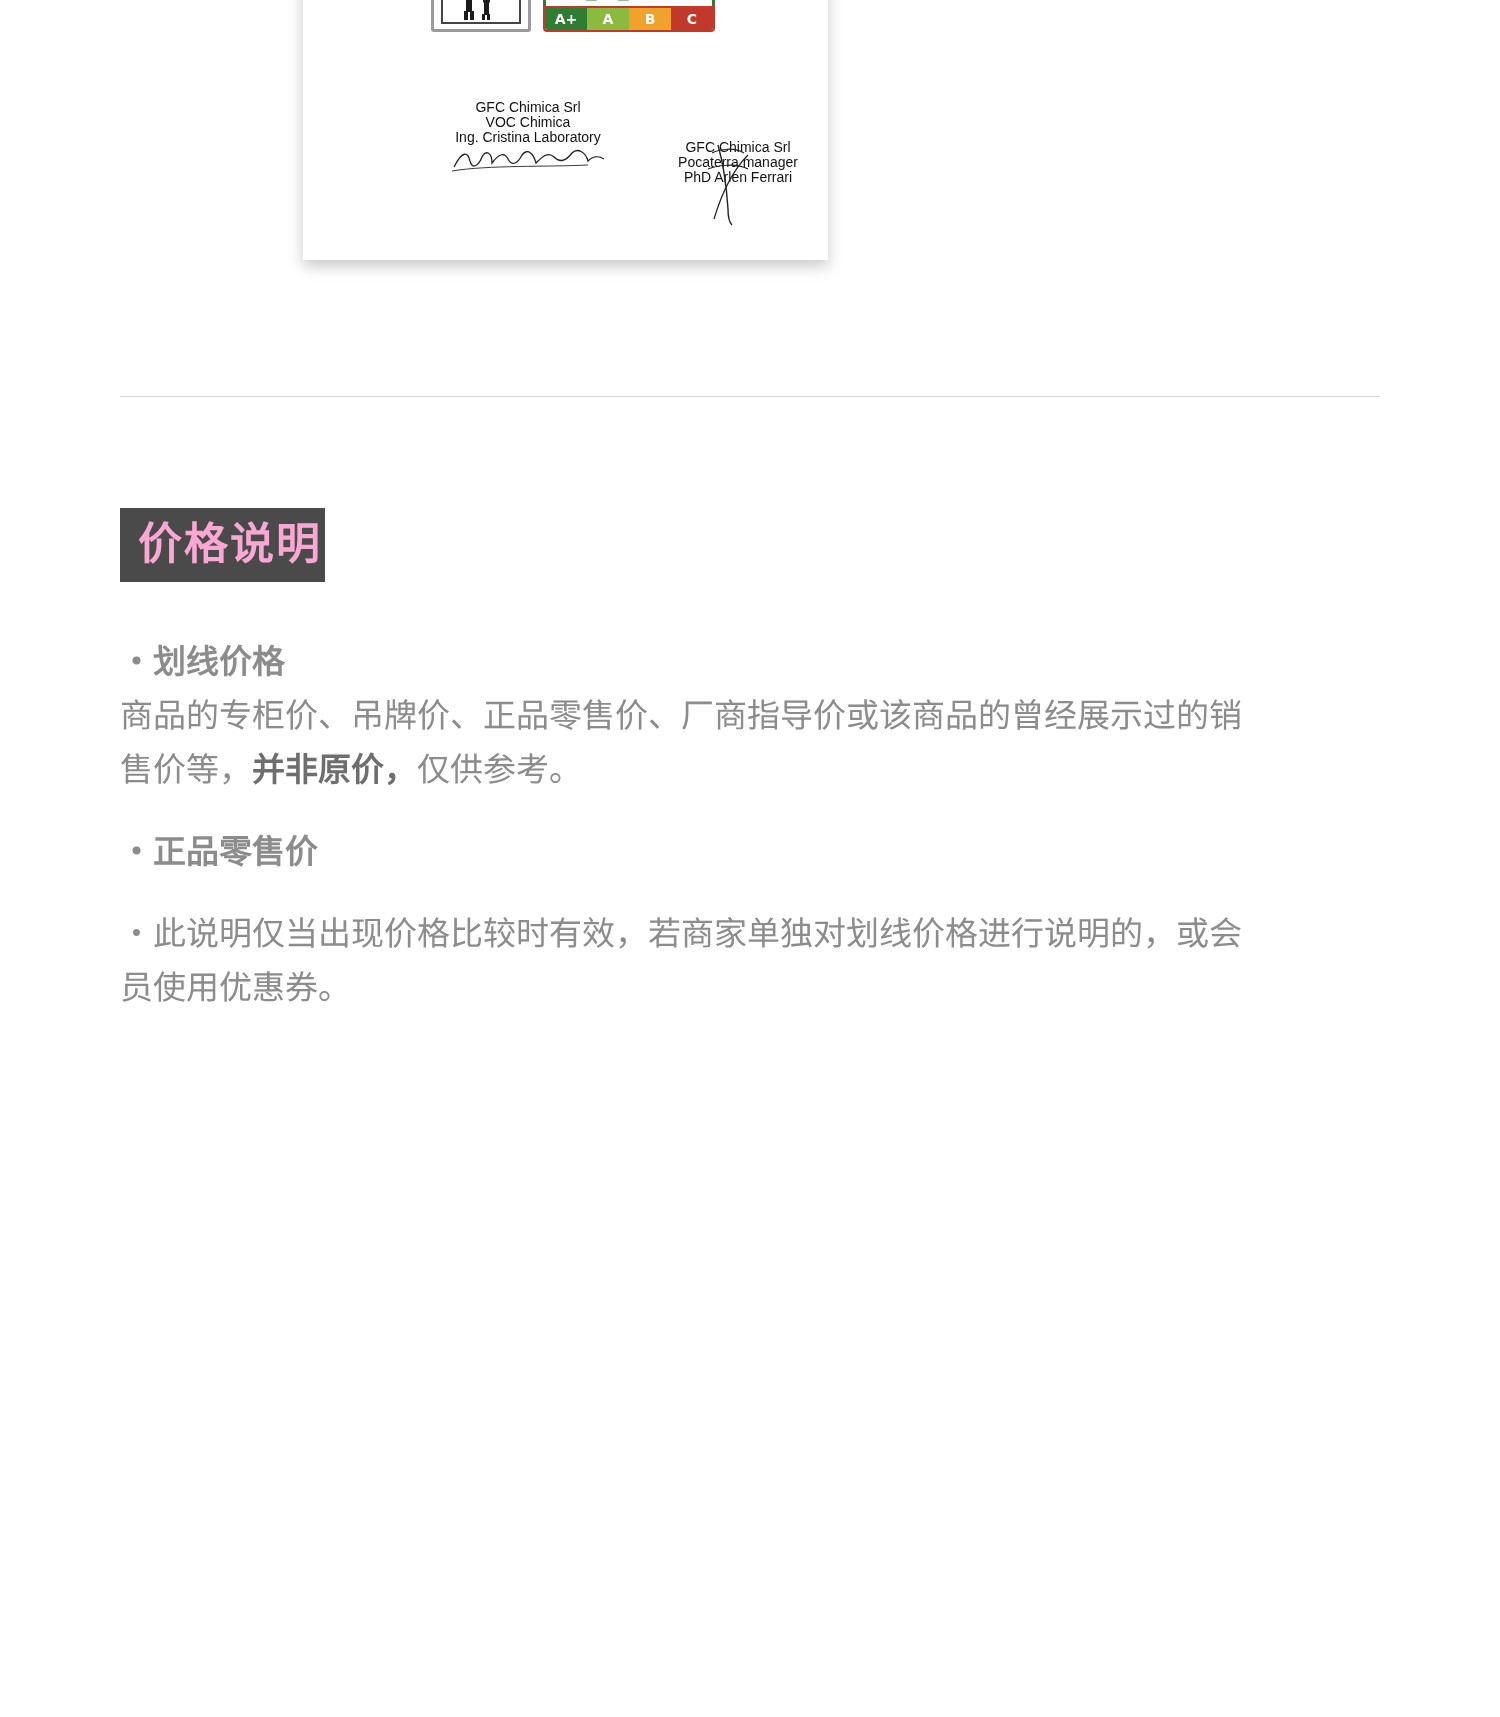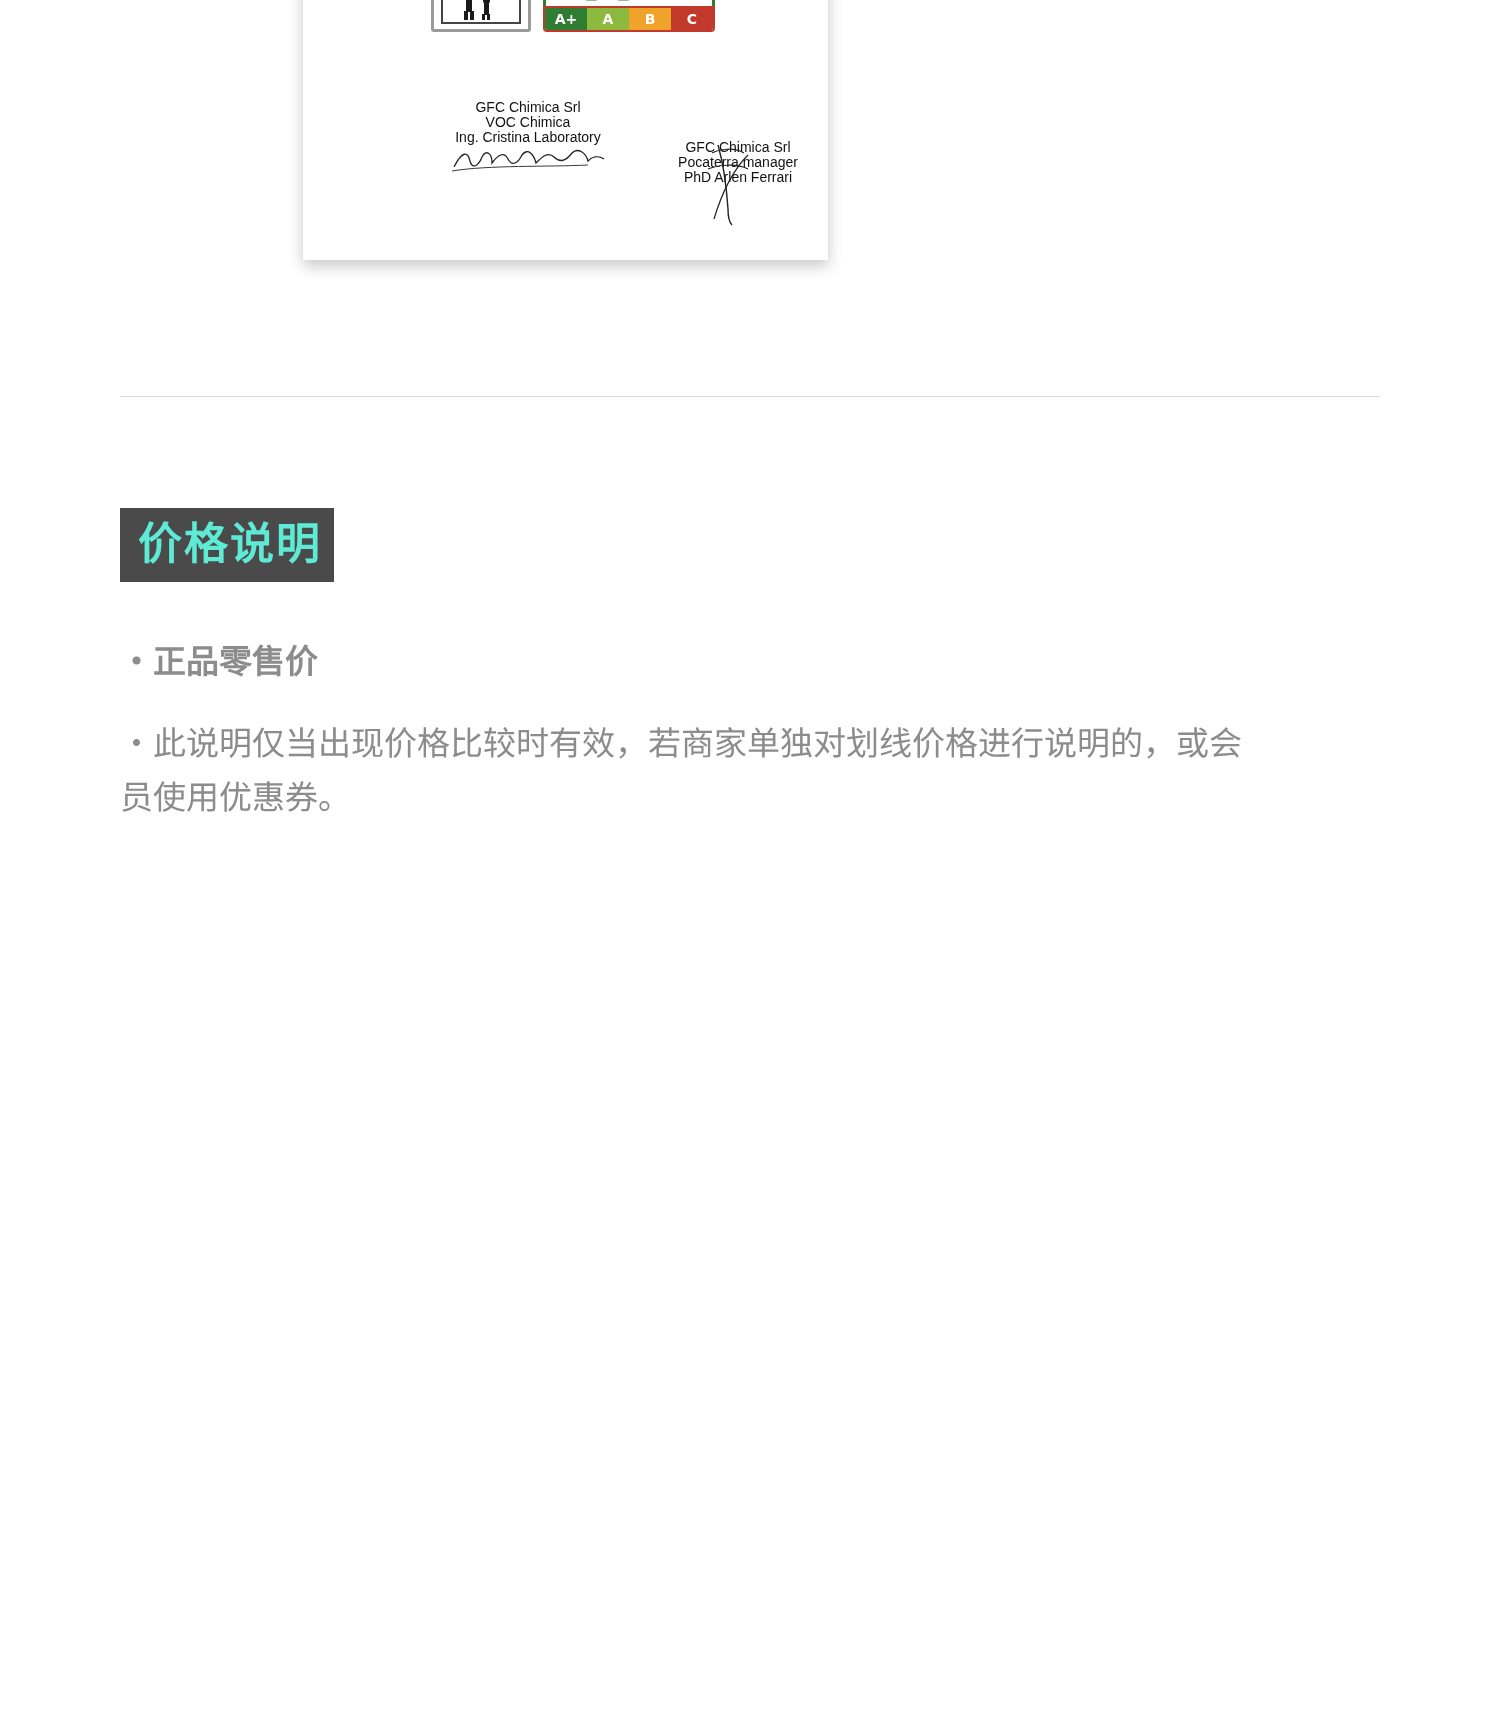--- a/index.html
+++ b/index.html
@@ -147,25 +147,25 @@
     height: 1px;
     background: #d8d8d8;
   }
 
   
   .section-heading {
     position: absolute;
     left: 120px;
     top: 508px;
     background: #4a4a4a;
-    color: #5eead4;
+    color: #f9a8d4;
     font-size: 44px;
     font-weight: bold;
     letter-spacing: 2px;
-    padding: 14px 12px 16px 18px;
+    padding: 14px 3px 16px 18px;
     line-height: 1;
     font-family: "DejaVu Sans", "Liberation Sans", sans-serif;
   }
 
   
   .content {
     position: absolute;
     left: 120px;
     top: 636px;
     width: 1135px;
@@ -267,20 +267,28 @@
     </div>
   </div>
 </div>
 
 <div class="divider"></div>
 
 <div class="section-heading">价格说明</div>
 
 <div class="content">
 
+  <div class="para">
+    <div class="sub">
+      <span>・</span><span>划线价格</span>
+    </div>
+    <div class="body">
+      <span>商品的专柜价、吊牌价、正品零售价、厂商指导价或该商品的曾经展示过的销售价等，</span><b>并非原价，</b><span>仅供参考。</span>
+    </div>
+  </div>
 
   <div class="para">
     <div class="sub">
       <span>・</span><span>正品零售价</span>
     </div>
   </div>
 
 
   <div class="para bullet-para">
     <div class="body">

